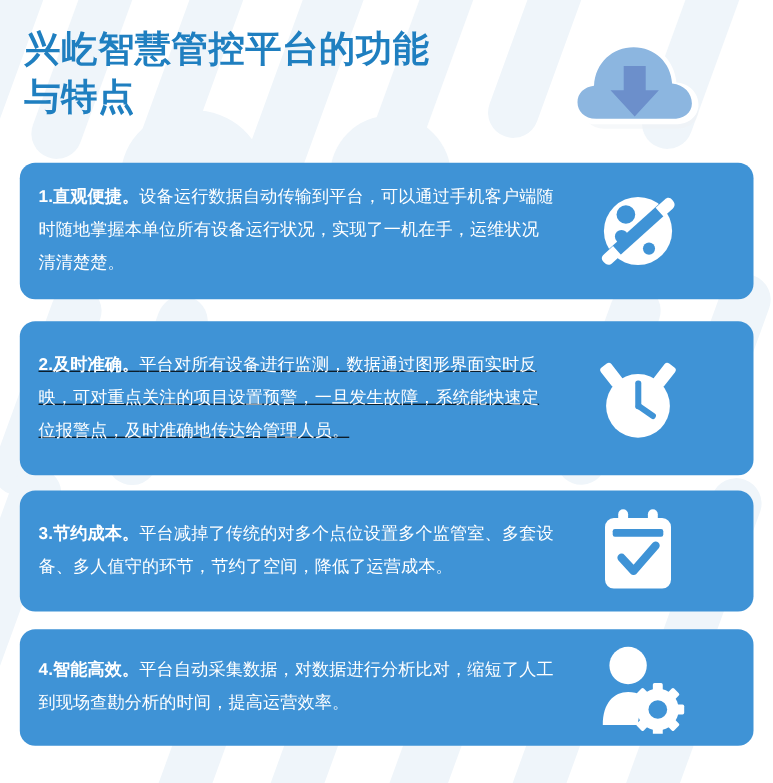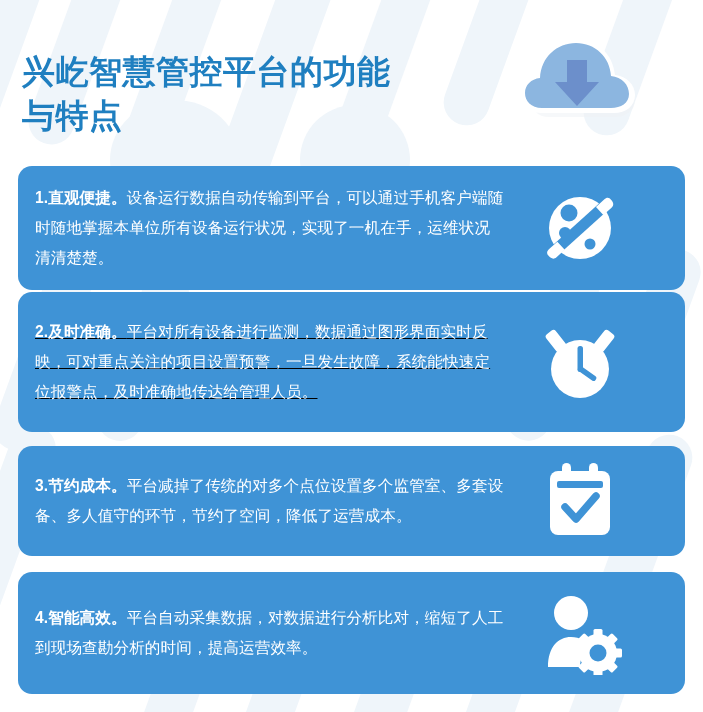--- a/index.html
+++ b/index.html
@@ -56,21 +56,20 @@
     position: absolute;
     left: 22px;
     top: 22px;
     width: 450px;
     color: #1f7fc0;
     font-size: 33px;
     font-weight: bold;
     line-height: 1.33;
     letter-spacing: 0.5px;
     white-space: pre-line;
-    margin-top: 28px;
   }
 
   
   #cloud-icon-wrap {
     position: absolute;
     left: 495px;
     top: 18px;
     width: 160px;
     height: 108px;
   }
@@ -101,24 +100,24 @@
   }
   .card-icon {
     flex: 1 1 auto;
     display: flex;
     align-items: center;
     justify-content: center;
     padding-right: 30px;
   }
   .card-icon svg { display: block; }
 
-  #card-1 { top: 148px; height: 124px; margin-top: 18px; }
+  #card-1 { top: 148px; height: 124px; }
   #card-2 { top: 292px; height: 140px; text-decoration: underline; }
   #card-3 { top: 446px; height: 110px; }
-  #card-4 { top: 572px; height: 122px; }
+  #card-4 { top: 572px; height: 106px; }
 </style>
 </head>
 <body>
 
 <div id="watermark">
   <div class="wm-bar" style="left:-30px;  top:-50px;  width:46px;  height:220px;"></div>
   <div class="wm-bar" style="left:60px;   top:-80px;  width:46px;  height:230px;"></div>
   <div class="wm-bar" style="left:150px;  top:-60px;  width:46px;  height:250px;"></div>
   <div class="wm-bar" style="left:255px;  top:-70px;  width:52px;  height:260px;"></div>
   <div class="wm-bar" style="left:370px;  top:-90px;  width:46px;  height:250px;"></div>

